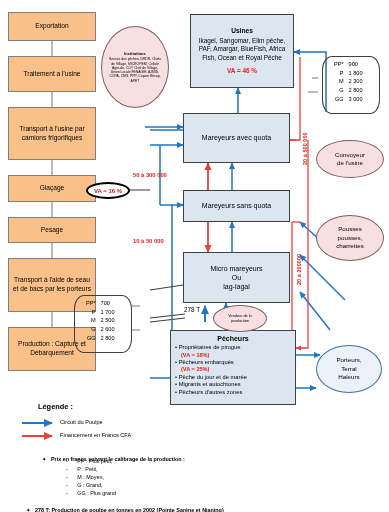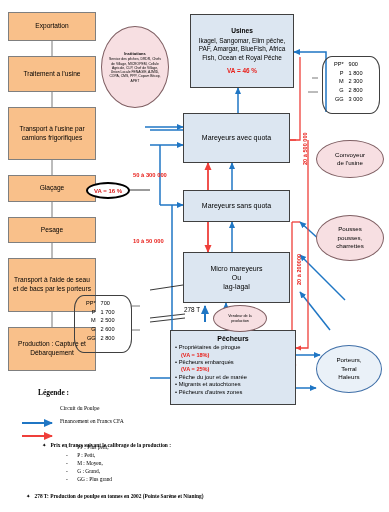--- a/index.html
+++ b/index.html
@@ -390,21 +390,21 @@
   </div>
 
   <div class="hlabel" style="left:133px;top:172px;">50 à 300 000</div>
   <div class="hlabel" style="left:133px;top:238px;">10 à 50 000</div>
 
   <div class="vlabel" style="left:302px;top:165px;transform:rotate(-90deg);">20 à 500 000</div>
   <div class="vlabel" style="left:296px;top:285px;transform:rotate(-90deg);">20 à 200000</div>
 
   <div class="tlabel" style="left:184px;top:306px;">278 T</div>
 
-  <div class="node" style="left:0;top:384px;width:389px;height:114px;font-family:Liberation Serif, serif;">
+  <div class="node" style="left:0;top:398px;width:389px;height:114px;">
 
     <div class="legend-title" style="position:absolute;left:38px;top:4px;">Légende :</div>
 
     <div class="leg-row" style="position:absolute;left:60px;top:21px;">Circuit du Poulpe</div>
 
     <div class="leg-row" style="position:absolute;left:60px;top:34px;">Financement en Francs CFA</div>
 
     <div style="position:absolute;left:42px;top:49px;">
       <span style="font-size:5.4px;">✦</span>
       <span class="leg-row" style="font-weight:bold;font-size:5.4px;">Prix en francs suivant le calibrage de la production :</span>

